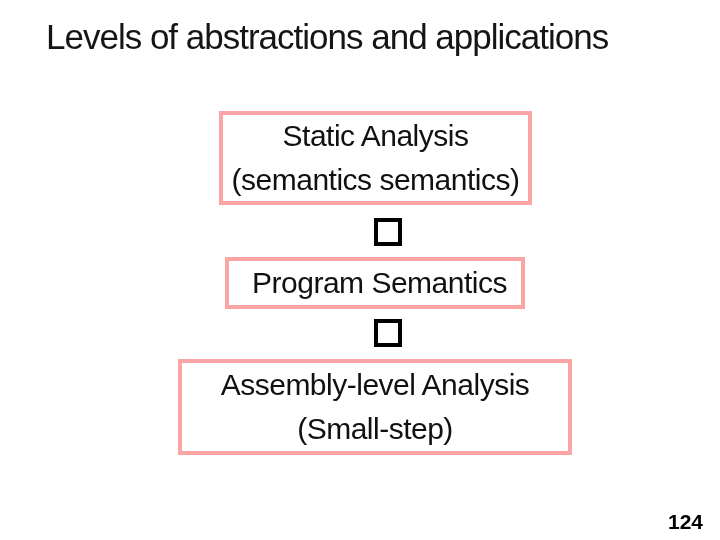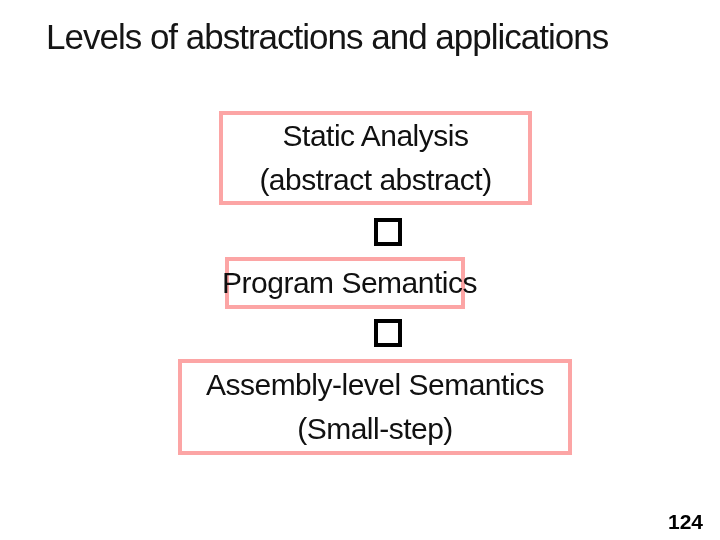--- a/index.html
+++ b/index.html
@@ -49,21 +49,21 @@
   }
   .box-static-analysis {
     left: 219px;
     top: 111px;
     width: 313px;
     height: 94px;
   }
   .box-program-semantics {
     left: 225px;
     top: 257px;
-    width: 240px;
+    width: 300px;
     height: 52px;
     padding-left: 9px;
   }
   .box-assembly {
     left: 178px;
     top: 359px;
     width: 394px;
     height: 96px;
   }
   .connector-square {
@@ -93,31 +93,31 @@
 </style>
 </head>
 <body>
 
 <div class="slide">
 
   <div class="slide-title">Levels of abstractions and applications</div>
 
   <div class="diagram-box box-static-analysis">
     <div class="box-line">Static Analysis</div>
-    <div class="box-line">(abstract abstract)</div>
+    <div class="box-line">(semantics semantics)</div>
   </div>
 
   <div class="connector-square connector-1"></div>
 
   <div class="diagram-box box-program-semantics">
     <div class="box-line">Program Semantics</div>
   </div>
 
   <div class="connector-square connector-2"></div>
 
   <div class="diagram-box box-assembly">
-    <div class="box-line">Assembly-level Semantics</div>
+    <div class="box-line">Assembly-level Analysis</div>
     <div class="box-line">(Small-step)</div>
   </div>
 
   <div class="page-number">124</div>
 
 </div>
 
 </body></html>

